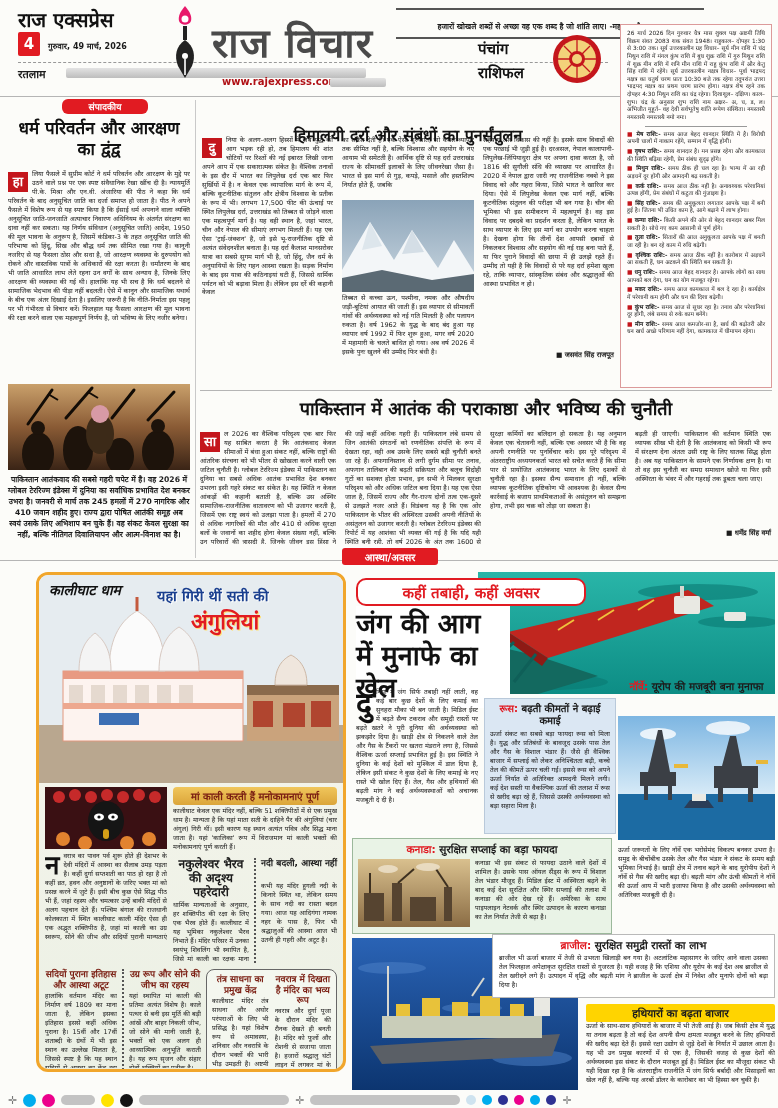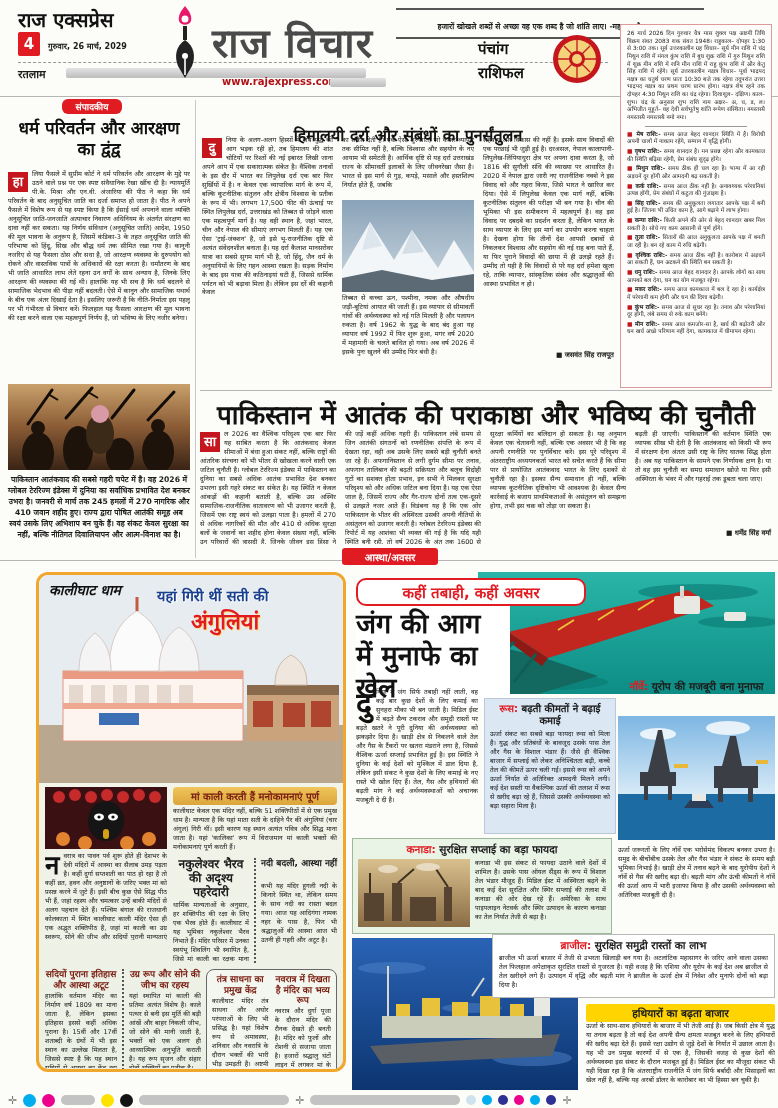--- a/index.html
+++ b/index.html
@@ -29,21 +29,21 @@
 </style>
 </head>
 <body>
 
 <div class="page">
 
   <div class="abs" style="left:18px;top:6px;">
     <div class="hl" style="font-size:20px;">राज एक्सप्रेस</div>
   </div>
   <div class="abs badge-red" style="left:18px;top:32px;width:22px;height:24px;border-radius:2px;font-size:15px;">4</div>
-  <div class="abs bold" style="left:48px;top:40px;font-size:8px;">गुरुवार, 26 मार्च, 2029</div>
+  <div class="abs bold" style="left:48px;top:40px;font-size:8px;">गुरुवार, 49 मार्च, 2026</div>
   <div class="abs" style="left:18px;top:62px;width:590px;border-top:1px dashed #999;"></div>
   <div class="abs bold" style="left:18px;top:66px;font-size:11px;">रतलाम</div>
   <div class="abs gray-bar" style="left:66px;top:68px;width:300px;height:10px;"></div>
 
   <svg class="abs" style="left:166px;top:4px;" width="38" height="80" viewBox="0 0 38 80">
     <path d="M19 2 C14 8 12 12 13 17 C15 22 23 22 25 17 C26 12 24 8 19 2 Z" fill="#e8196b"></path>
     <circle cx="19" cy="15" r="3.5" fill="#fff"></circle>
     <rect x="17" y="22" width="4" height="14" fill="#222"></rect>
     <path d="M19 36 C10 42 8 52 12 62 L19 74 L26 62 C30 52 28 42 19 36 Z" fill="#222"></path>
     <circle cx="19" cy="52" r="3" fill="#fff"></circle>
@@ -89,21 +89,21 @@
       <div class="tiny just" style="margin-bottom:2px;"><span style="color:#c4161c;">■ </span><span class="bold">वृश्चिक राशि:-</span> <span>समय आज ठीक नहीं है। कारोबार में अड़चनें आ सकती हैं, धन अटकने की स्थिति बन सकती है।</span></div>
       <div class="tiny just" style="margin-bottom:2px;"><span style="color:#c4161c;">■ </span><span class="bold">धनु राशि:-</span> <span>समय आज बेहद शानदार है। आपके लोगों का साथ आपको बल देगा, धन का योग मजबूत रहेगा।</span></div>
       <div class="tiny just" style="margin-bottom:2px;"><span style="color:#c4161c;">■ </span><span class="bold">मकर राशि:-</span> <span>समय आज कामकाज में बल दे रहा है। कार्यक्षेत्र में परेशानी कम होगी और धन की दिशा बढ़ेगी।</span></div>
       <div class="tiny just" style="margin-bottom:2px;"><span style="color:#c4161c;">■ </span><span class="bold">कुंभ राशि:-</span> <span>समय आज से सुधर रहा है। तनाव और परेशानियां दूर होंगी, लंबे समय से रुके काम बनेंगे।</span></div>
       <div class="tiny just"><span style="color:#c4161c;">■ </span><span class="bold">मीन राशि:-</span> <span>समय आज कमजोर-सा है, खर्च की बढ़ोतरी और धन खर्च अच्छे परिणाम नहीं देगा, कामकाज में धीमापन रहेगा।</span></div>
     </div>
   </div>
 
   <div class="abs col-sep" style="left:195px;top:100px;height:458px;"></div>
 
-  <div class="abs badge-red" style="left:62px;top:99px;width:60px;height:15px;font-size:9px;border-radius:6px;">संपादकीय</div>
+  <div class="abs badge-red" style="left:62px;top:99px;width:86px;height:15px;font-size:9px;border-radius:6px;">संपादकीय</div>
   <div class="abs hl center" style="left:8px;top:118px;width:182px;font-size:17px;line-height:1.25;">धर्म परिवर्तन और आरक्षण का द्वंद्व</div>
   <div class="abs small just" style="left:8px;top:170px;width:182px;height:208px;overflow:hidden;">
     <span class="dropcap-red">हा</span>
     <span>लिया फैसले में सुप्रीम कोर्ट ने धर्म परिवर्तन और आरक्षण के मुद्दे पर उठने वाले प्रश्न पर एक स्पष्ट संवैधानिक रेखा खींच दी है। न्यायमूर्ति पी.के. मिश्रा और एन.वी. अंजारिया की पीठ ने कहा कि धर्म परिवर्तन के बाद अनुसूचित जाति का दर्जा समाप्त हो जाता है। पीठ ने अपने फैसले में विशेष रूप से यह स्पष्ट किया है कि ईसाई धर्म अपनाने वाला व्यक्ति अनुसूचित जाति-जनजाति अत्याचार निवारण अधिनियम के अंतर्गत संरक्षण का दावा नहीं कर सकता। यह निर्णय संविधान (अनुसूचित जाति) आदेश, 1950 की मूल भावना के अनुरूप है, जिसमें कंडिका-3 के तहत अनुसूचित जाति की परिभाषा को हिंदू, सिख और बौद्ध धर्म तक सीमित रखा गया है। कानूनी नजरिए से यह फैसला ठोस और सधा है, जो आरक्षण व्यवस्था के दुरुपयोग को रोकने और वास्तविक पात्रों के अधिकारों की रक्षा करता है। धर्मांतरण के बाद भी जाति आधारित लाभ लेते रहना उन वर्गों के साथ अन्याय है, जिनके लिए आरक्षण की व्यवस्था की गई थी। हालांकि यह भी सच है कि धर्म बदलने से सामाजिक भेदभाव की पीड़ा नहीं बदलती। ऐसे में कानून और सामाजिक यथार्थ के बीच एक अंतर दिखाई देता है। इसलिए जरूरी है कि नीति-निर्माता इस पहलू पर भी गंभीरता से विचार करें। फिलहाल यह फैसला आरक्षण की मूल भावना की रक्षा करने वाला एक महत्वपूर्ण निर्णय है, जो भविष्य के लिए नजीर बनेगा।</span>
   </div>
 
   <svg class="abs photo" style="left:8px;top:384px;" width="182" height="86" viewBox="0 0 182 86">
     <defs>
         <linearGradient id="mg" x1="0" y1="0" x2="0" y2="1">
       <stop offset="0" stop-color="#c9a06b"></stop>
@@ -159,21 +159,21 @@
       <div class="small just" style="flex:1;overflow:hidden;">तिब्बत से कच्चा ऊन, पश्मीना, नमक और औषधीय जड़ी-बूटियां आयात की जाती हैं। इस व्यापार से सीमावर्ती गांवों की अर्थव्यवस्था को नई गति मिलती है और पलायन रुकता है। वर्ष 1962 के युद्ध के बाद बंद हुआ यह व्यापार वर्ष 1992 में फिर शुरू हुआ, मगर वर्ष 2020 में महामारी के चलते बाधित हो गया। अब वर्ष 2026 में इसके पुनः खुलने की उम्मीद फिर बंधी है।</div>
     </div>
     <div style="width:132px;">
       <div class="small just" style="height:212px;overflow:hidden;">सहयोग और विकास की नहीं है। इसके साथ विवादों की एक परछाई भी जुड़ी हुई है। दरअसल, नेपाल कालापानी-लिपुलेख-लिंपियाधुरा क्षेत्र पर अपना दावा करता है, जो 1816 की सुगौली संधि की व्याख्या पर आधारित है। 2020 में नेपाल द्वारा जारी नए राजनीतिक नक्शे ने इस विवाद को और गहरा किया, जिसे भारत ने खारिज कर दिया। ऐसे में लिपुलेख केवल एक मार्ग नहीं, बल्कि कूटनीतिक संतुलन की परीक्षा भी बन गया है। चीन की भूमिका भी इस समीकरण में महत्वपूर्ण है। वह इस विवाद पर दबदबे का प्रदर्शन करता है, लेकिन भारत के साथ व्यापार के लिए इस मार्ग का उपयोग करना चाहता है। देखना होगा कि तीनों देश आपसी दबावों से निकलकर विश्वास और सहयोग की नई राह बना पाते हैं, या फिर पुराने विवादों की छाया में ही उलझे रहते हैं। उम्मीद तो यही है कि विवादों से परे यह दर्रा हमेशा खुला रहे, ताकि व्यापार, सांस्कृतिक संबंध और श्रद्धालुओं की आस्था प्रभावित न हो।</div>
       <div class="byline">■ जसवंत सिंह राजपूत</div>
     </div>
   </div>
 
   <div class="abs rule" style="left:200px;top:390px;width:572px;height:1px;"></div>
 
-  <div class="abs hl center" style="left:200px;top:396px;width:572px;font-size:26px;">पाकिस्तान में आतंक की पराकाष्ठा और भविष्य की चुनौती</div>
+  <div class="abs hl center" style="left:200px;top:396px;width:572px;font-size:18px;">पाकिस्तान में आतंक की पराकाष्ठा और भविष्य की चुनौती</div>
   <div class="abs" style="left:200px;top:430px;width:572px;height:114px;display:flex;gap:9px;">
     <div class="small just" style="width:136px;overflow:hidden;">
       <span class="dropcap-red">सा</span>
       <span>ल 2026 का वैश्विक परिदृश्य एक बार फिर यह साबित करता है कि आतंकवाद केवल सीमाओं में बंधा हुआ संकट नहीं, बल्कि राष्ट्रों की आंतरिक संरचना को भी भीतर से खोखला करने वाली एक जटिल चुनौती है। ग्लोबल टेररिज्म इंडेक्स में पाकिस्तान का दुनिया का सबसे अधिक आतंक प्रभावित देश बनकर उभरना इसी गहरे संकट का संकेत है। यह स्थिति न केवल आंकड़ों की कहानी बताती है, बल्कि उस अस्थिर सामाजिक-राजनीतिक वातावरण को भी उजागर करती है, जिसमें एक राष्ट्र स्वयं को उलझा पाता है। हमलों में 270 से अधिक नागरिकों की मौत और 410 से अधिक सुरक्षा बलों के जवानों का शहीद होना केवल संख्या नहीं, बल्कि उन परिवारों की त्रासदी है, जिनके जीवन इस हिंसा ने हमेशा के लिए बदल दिए। इस संकट</span>
     </div>
     <div class="small just" style="width:136px;overflow:hidden;">की जड़ें कहीं अधिक गहरी हैं। पाकिस्तान लंबे समय से जिन आतंकी संगठनों को रणनीतिक संपत्ति के रूप में देखता रहा, वही अब उसके लिए सबसे बड़ी चुनौती बनते जा रहे हैं। अफगानिस्तान से लगी दुर्गम सीमा पर तनाव, अफगान तालिबान की बढ़ती सक्रियता और बलूच विद्रोही गुटों का सशक्त होता प्रभाव, इन सभी ने मिलकर सुरक्षा परिदृश्य को और अधिक जटिल बना दिया है। यह एक ऐसा जाल है, जिसमें राज्य और गैर-राज्य दोनों तत्व एक-दूसरे से उलझते नजर आते हैं। विडंबना यह है कि एक ओर पाकिस्तान के भीतर की अस्थिरता उसकी अपनी नीतियों के असंतुलन को उजागर करती है। ग्लोबल टेररिज्म इंडेक्स की रिपोर्ट में यह आशंका भी व्यक्त की गई है कि यदि यही स्थिति बनी रही, तो वर्ष 2026 के अंत तक 1600 से 1700 तक</div>
     <div class="small just" style="width:136px;overflow:hidden;">सुरक्षा कर्मियों का बलिदान हो सकता है। यह अनुमान केवल एक चेतावनी नहीं, बल्कि एक अवसर भी है कि वह अपनी रणनीति पर पुनर्विचार करे। इस पूरे परिदृश्य में अंतरराष्ट्रीय अध्ययनकर्ता भारत को सचेत करते हैं कि सीमा पार से प्रायोजित आतंकवाद भारत के लिए दशकों से चुनौती रहा है। इसका सैन्य समाधान ही नहीं, बल्कि व्यापक कूटनीतिक दृष्टिकोण भी आवश्यक है। केवल सैन्य कार्रवाई के बजाय प्राथमिकताओं के असंतुलन को समझना होगा, तभी इस चक्र को तोड़ा जा सकता है।</div>
     <div style="width:136px;">
       <div class="small just" style="height:96px;overflow:hidden;">बढ़ती ही जाएगी। पाकिस्तान की वर्तमान स्थिति एक व्यापक सीख भी देती है कि आतंकवाद को किसी भी रूप में संरक्षण देना अंततः उसी राष्ट्र के लिए घातक सिद्ध होता है। अब यह पाकिस्तान के सामने एक निर्णायक क्षण है। या तो वह इस चुनौती का समग्र समाधान खोजे या फिर इसी अस्थिरता के भंवर में और गहराई तक डूबता चला जाए।</div>
       <div class="byline">■ धर्मेंद्र सिंह वर्मा</div>

